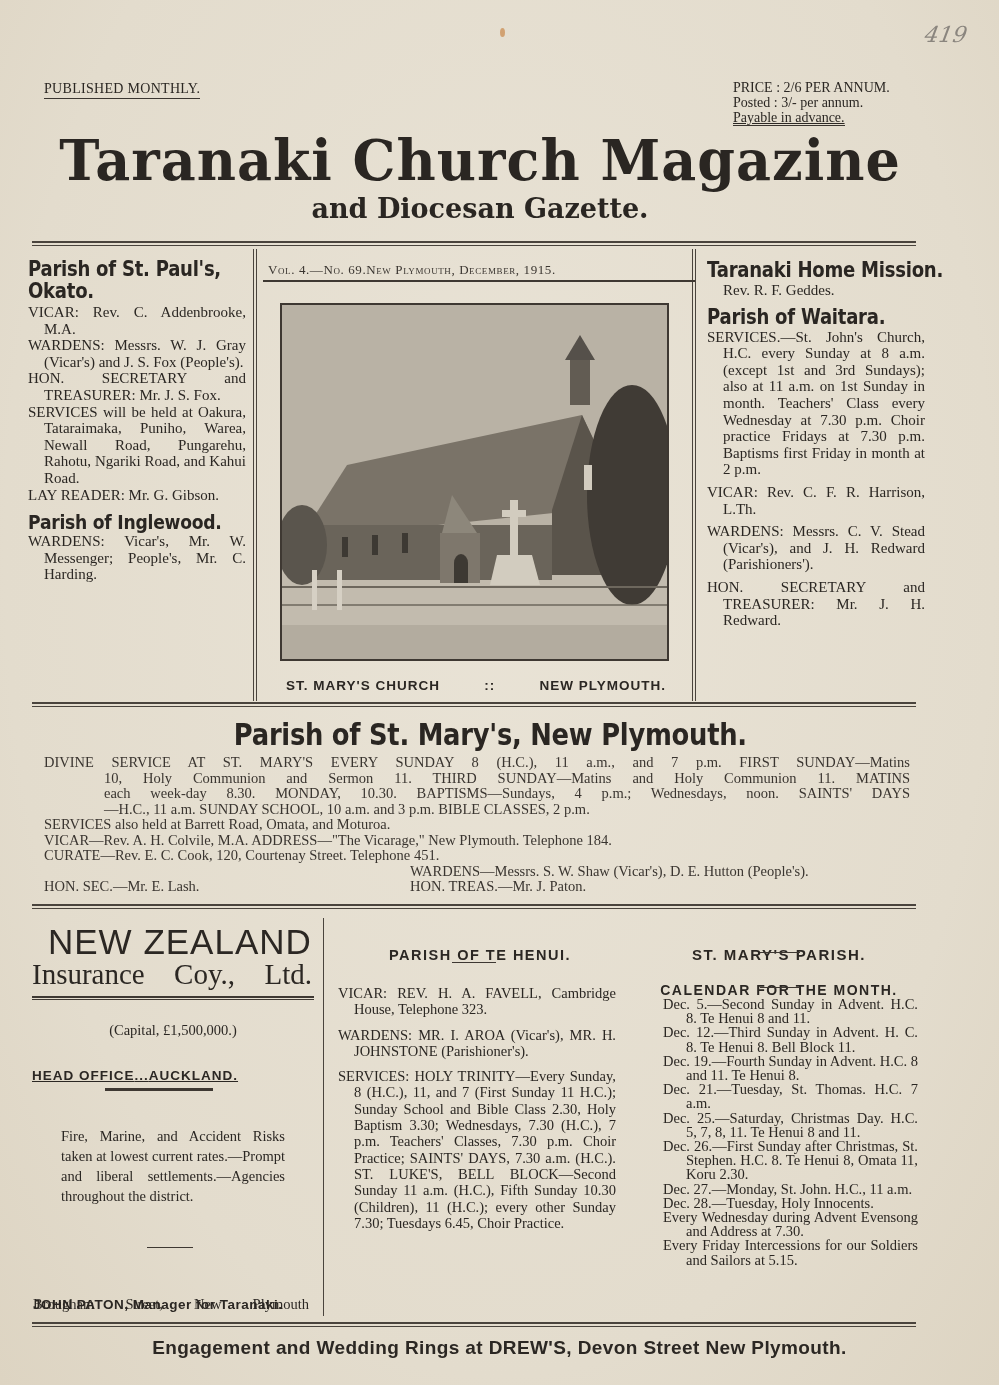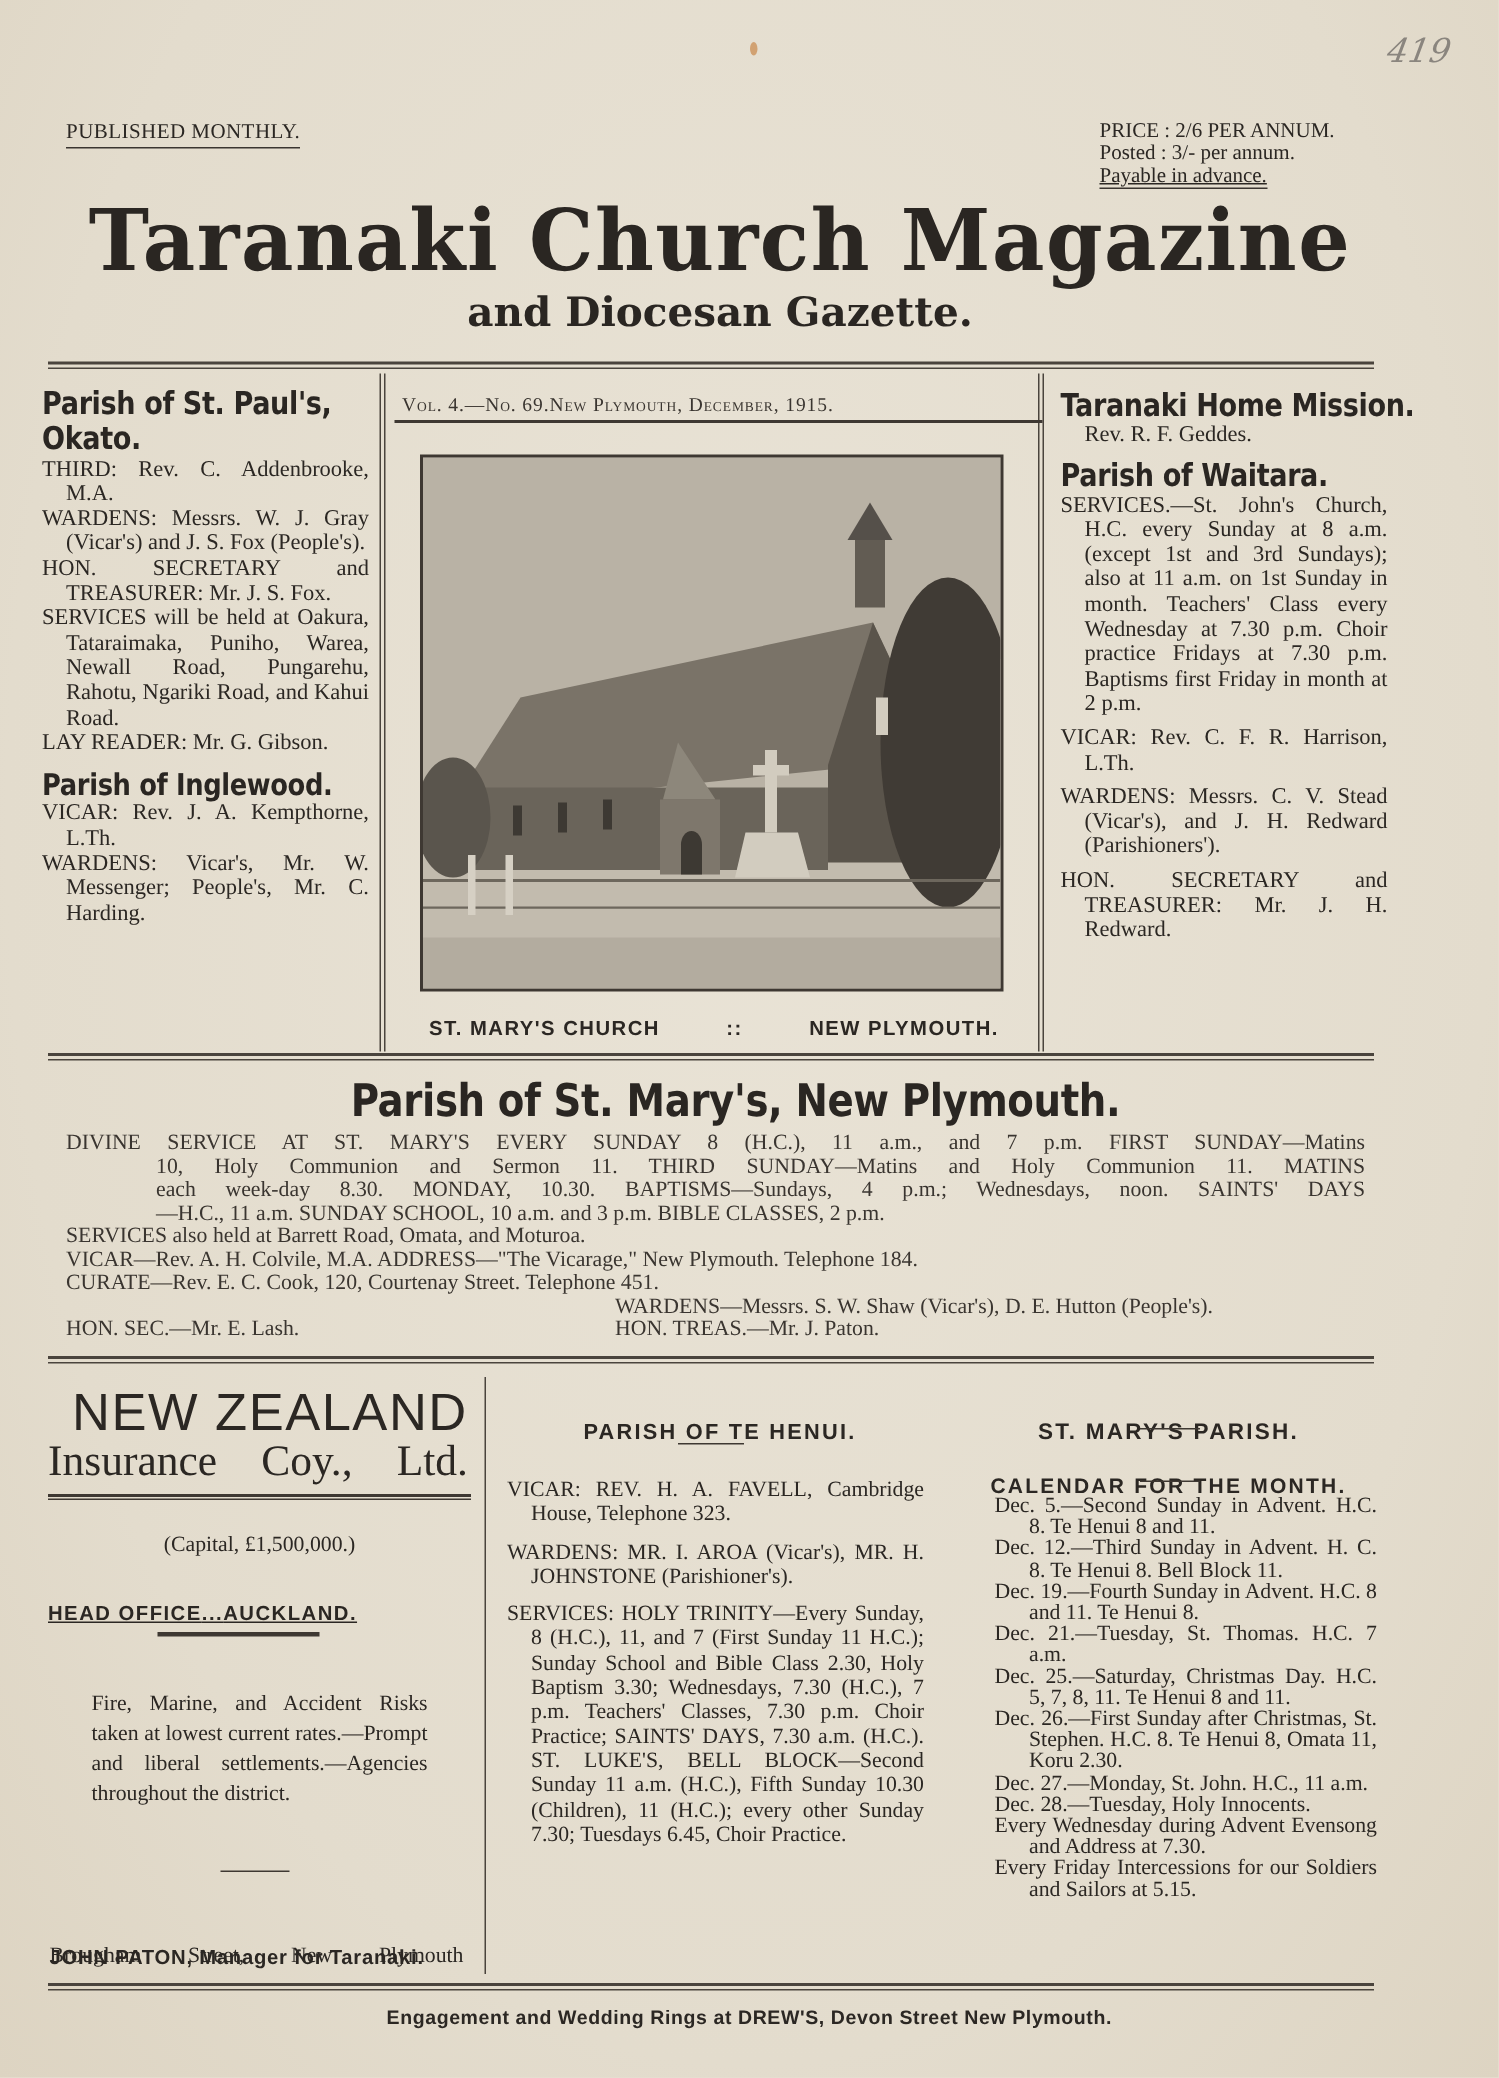--- a/index.html
+++ b/index.html
@@ -109,21 +109,21 @@
   }
   .nz-rule { position: absolute; left: 32px; top: 996px; width: 282px; height: 4px; border-top: 2px solid #3e3832; border-bottom: 1px solid #3e3832; }
   .sans-bold { font-family: "Liberation Sans", sans-serif; font-weight: bold; letter-spacing: 1px; margin-top: 19px; }
   .short-rule { position: absolute; height: 3px; border-top: 2px solid #3e3832; border-bottom: 1px solid #3e3832; }
   .thin-rule { position: absolute; border-top: 1px solid #3e3832; }
 
   .cal p { text-indent: -23px; padding-left: 23px; line-height: 14.2px; text-align: justify; }
 
   .footer {
     position: absolute; left: 0; top: 1337px; width: 999px; text-align: center;
-    font-family: "Liberation Sans", sans-serif; font-weight: bold; font-size: 13px; letter-spacing: .4px;
+    font-family: "Liberation Sans", sans-serif; font-weight: bold; font-size: 19px; letter-spacing: .4px;
   }
 </style>
 </head>
 <body>
 
 <div class="page">
   <div class="stain"></div>
   <div class="pageno">419</div>
 
   <div class="pub-monthly">PUBLISHED MONTHLY.</div>
@@ -136,27 +136,26 @@
   <div class="subtitle">and Diocesan Gazette.</div>
 
   <div class="rule-double" style="left:32px; top:241px; width:884px;"></div>
 
   <div class="vrule dbl" style="left:253px; top:249px; height:452px;"></div>
   <div class="vrule dbl" style="left:692px; top:249px; height:452px;"></div>
 
   <div class="col" style="left:28px; top:258px; width:218px;">
     <div class="bl" style="font-size:21px; line-height:22px;">Parish of St. Paul's,</div><br>
     <div class="bl" style="font-size:21px; line-height:22px; margin-bottom:2px;">Okato.</div>
-    <p>THIRD: Rev. C. Addenbrooke, M.A.</p>
+    <p>VICAR: Rev. C. Addenbrooke, M.A.</p>
     <p>WARDENS: Messrs. W. J. Gray (Vicar's) and J. S. Fox (People's).</p>
     <p>HON. SECRETARY and TREASURER: Mr. J. S. Fox.</p>
     <p>SERVICES will be held at Oakura, Tataraimaka, Puniho, Warea, Newall Road, Pungarehu, Rahotu, Ngariki Road, and Kahui Road.</p>
     <p>LAY READER: Mr. G. Gibson.</p>
     <div class="bl" style="font-size:20px; line-height:22px; margin-top:8px;">Parish of Inglewood.</div>
-    <p>VICAR: Rev. J. A. Kempthorne, L.Th.</p>
     <p>WARDENS: Vicar's, Mr. W. Messenger; People's, Mr. C. Harding.</p>
   </div>
 
   <div class="issue-line">
     <span>Vol. 4.—No. 69.</span>
     <span>New Plymouth, December, 1915.</span>
   </div>
   <div class="issue-rule"></div>
   <div class="photo" title="St. Mary's Church photograph">
     <svg width="385" height="354" viewBox="0 0 385 354">

